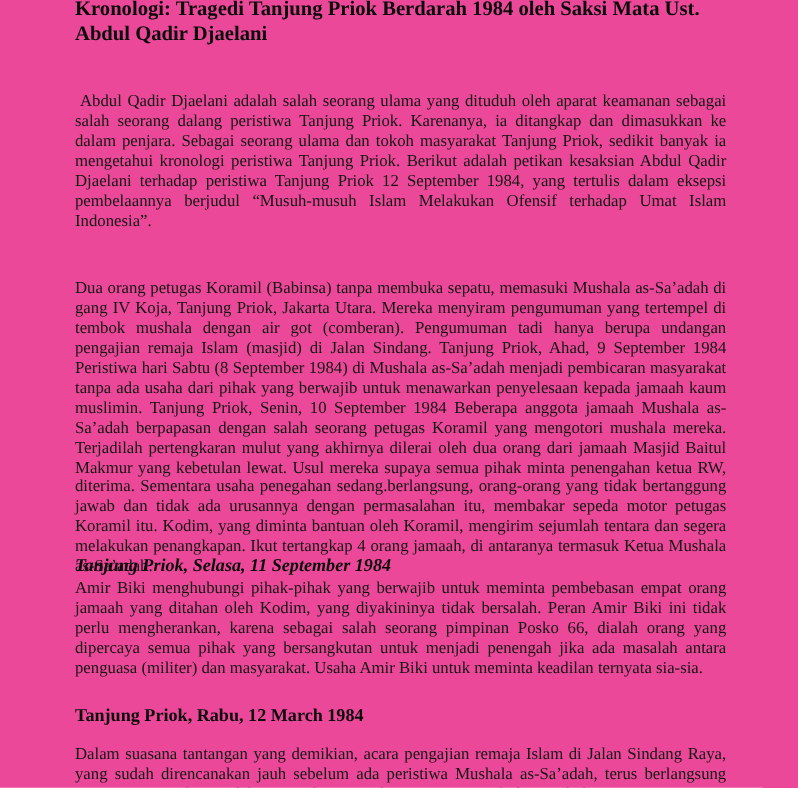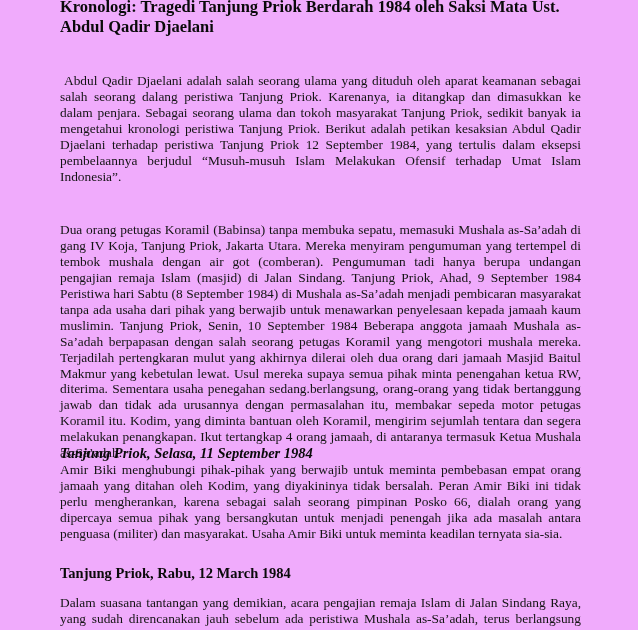--- a/index.html
+++ b/index.html
@@ -4,21 +4,21 @@
 <style>
   html, body { margin: 0; padding: 0; }
   body {
     width: 638px; height: 630px;
     background: #ffffff;
     font-family: "Liberation Serif", "DejaVu Serif", serif;
   }
   .page {
     position: relative;
     width: 638px; height: 630px;
-    background: #f0abfc;
+    background: #ec4899;
     overflow: hidden;
     color: #111111;
   }
   .doc-block {
     position: absolute;
     left: 60px;
     width: 521px;
   }
   .doc-title {
     top: -14px;

